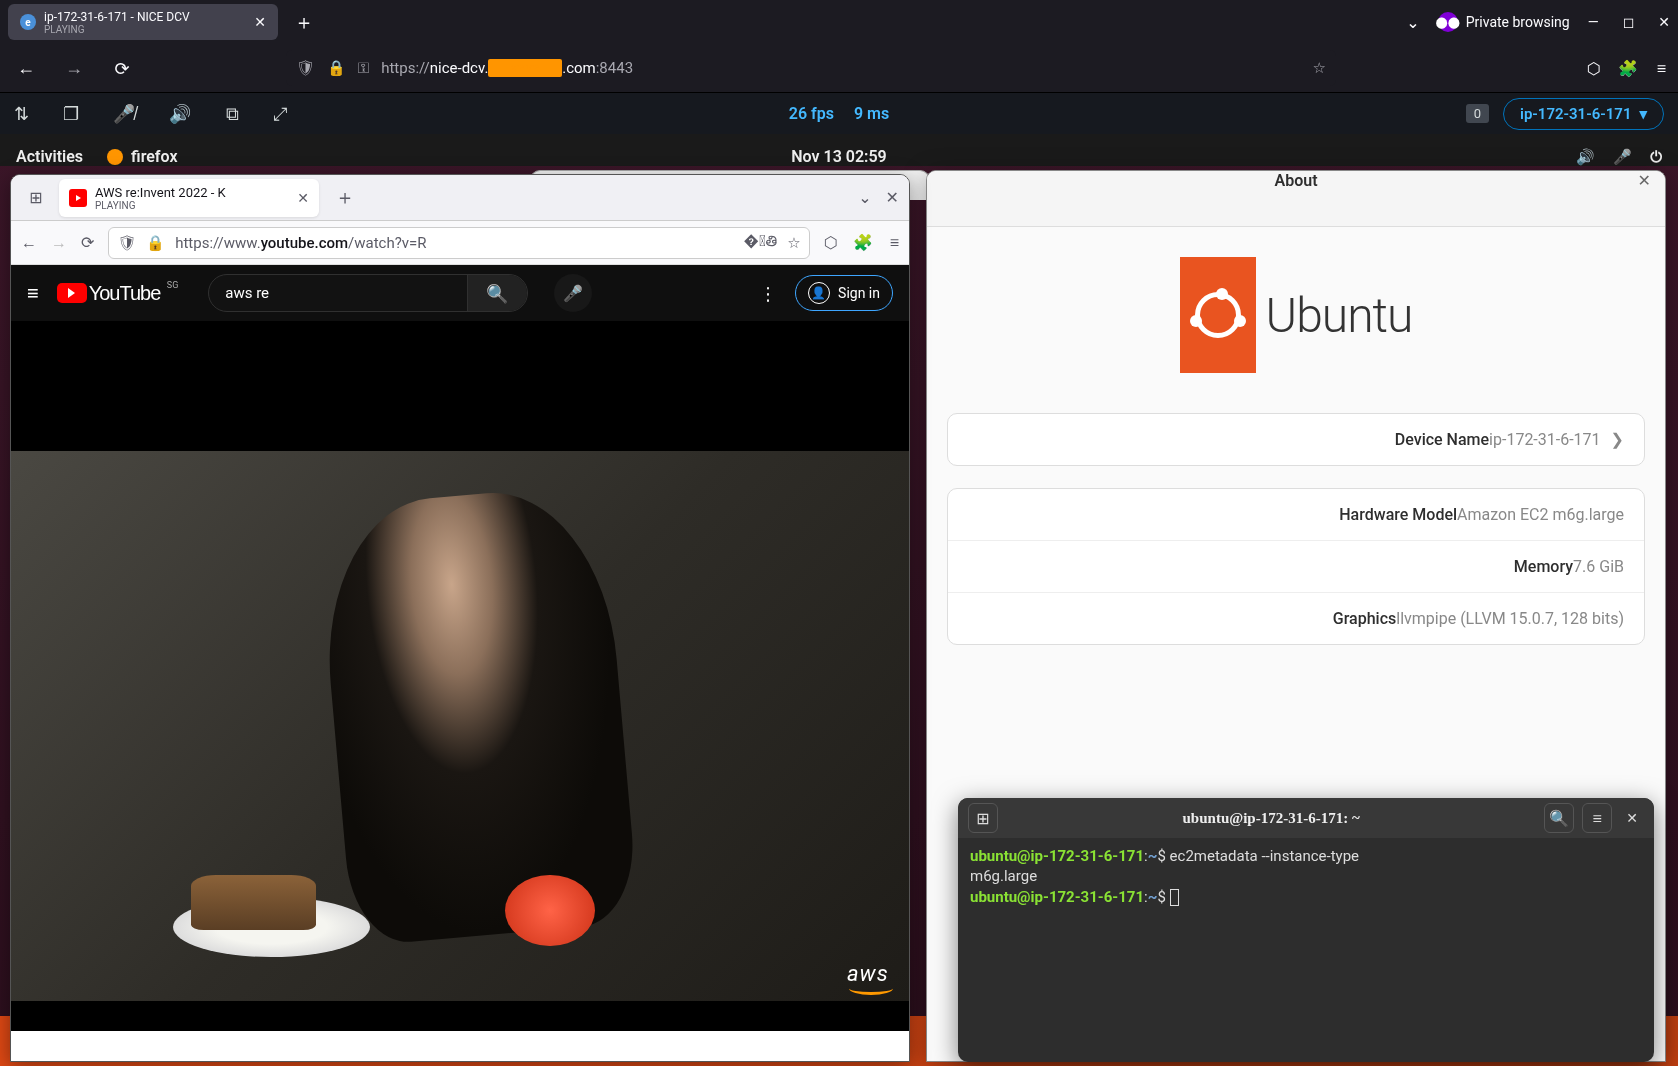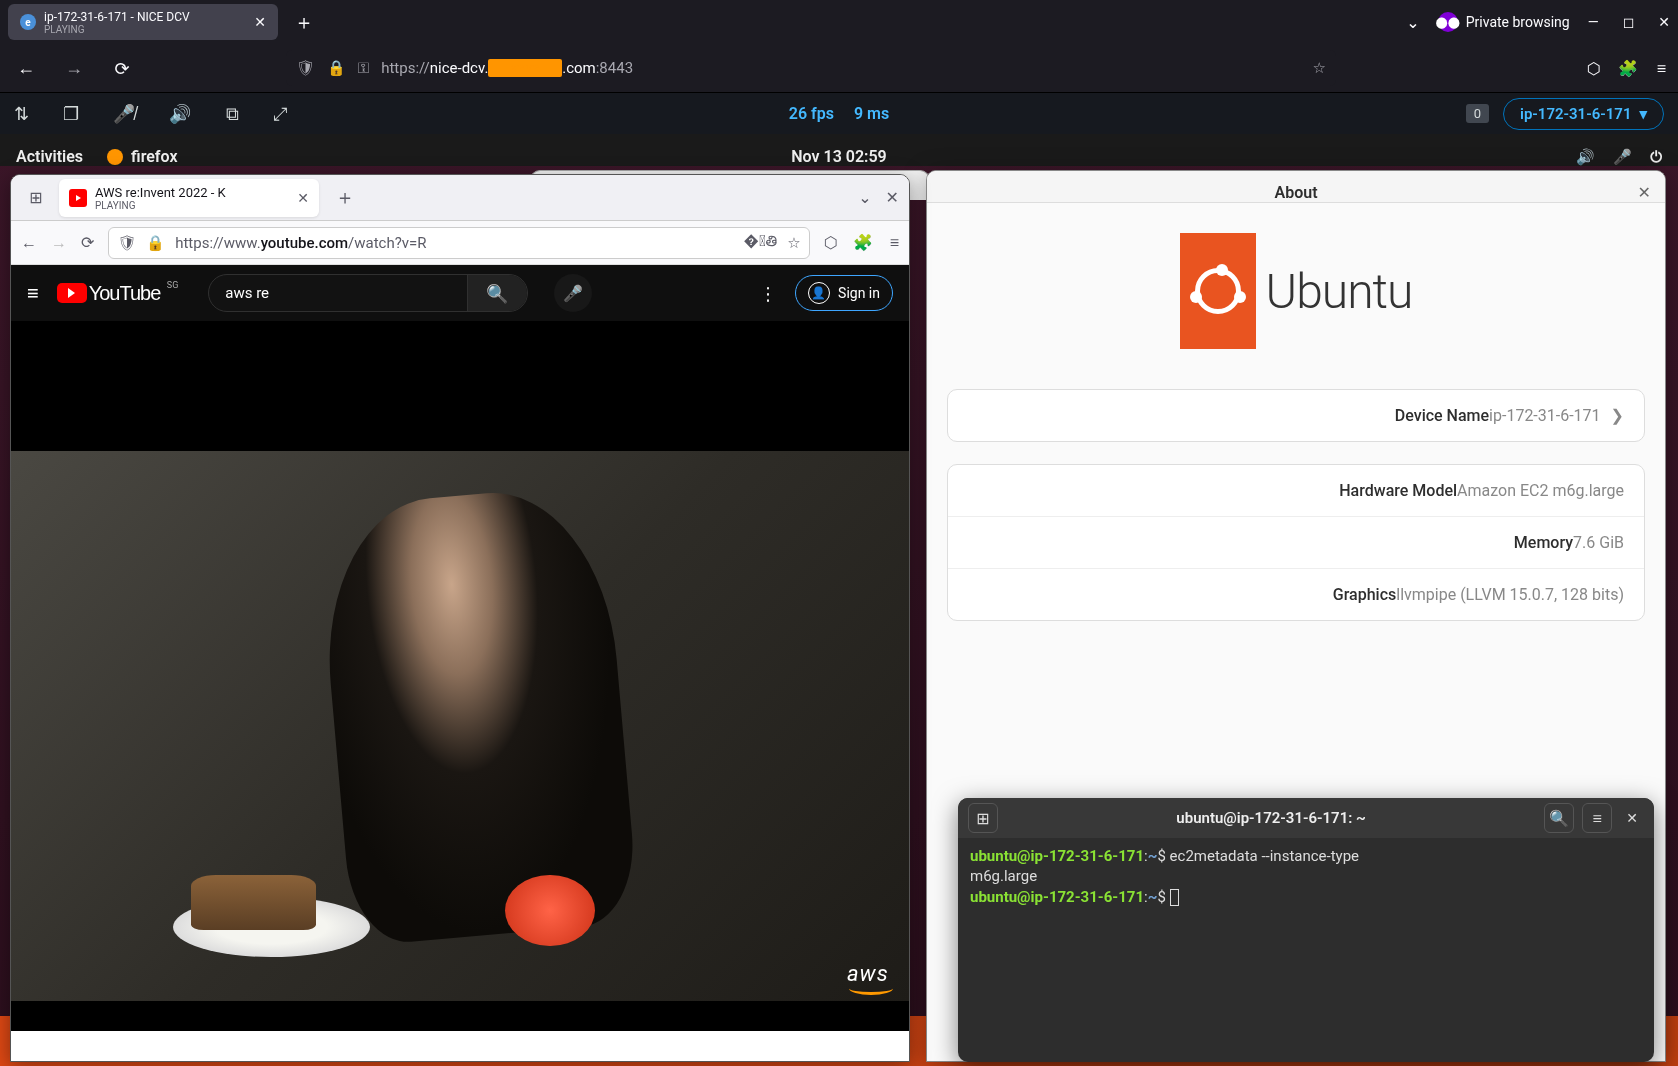--- a/index.html
+++ b/index.html
@@ -92,21 +92,21 @@
 .plate { position:absolute; left:18%; bottom:8%; width:22%; height:11%; background:radial-gradient(ellipse,#f5f5f0 40%,#ddd 70%,#bbb 100%); border-radius:50%;}
 .food { position:absolute; left:20%; bottom:13%; width:14%; height:10%; background:linear-gradient(#8b6239,#5a3e24); border-radius:20% 20% 10% 10%;}
 .tomato { position:absolute; left:55%; bottom:10%; width:10%; height:13%; background:radial-gradient(circle,#ff6347,#cc3015); border-radius:50%;}
 .aws-wm { position:absolute; right:16px; bottom:36px; color:#fff; font-size:22px; font-weight:400; font-style:italic; letter-spacing:1px;}
 .aws-wm::after { content:""; display:block; width:44px; height:10px; border-bottom:3px solid #ff9900; border-radius:0 0 50% 50%; margin-top:-4px; margin-left:2px;}
 .yt-below { height:30px; background:#fff; margin:0 20px; border-radius:12px 12px 0 0;}
 
 
 .about-win { position:absolute; right:12px; top:36px; width:740px; height:calc(100% - 36px - 4px); background:#fafafa; border-radius:10px 10px 0 0; overflow:hidden; box-shadow:0 4px 24px rgba(0,0,0,0.35); border:1px solid #888;}
 .settings-peek { position:absolute; left:530px; top:36px; width:400px; height:30px; background:#f5f5f5; border-radius:10px 10px 0 0; border:1px solid #aaa; border-bottom:none; display:flex; align-items:center; justify-content:center; color:#333; font-size:14px;}
-.about-header { height:32px; display:flex; align-items:flex-end; justify-content:center; border-bottom:1px solid #ddd; position:relative; background:#f5f5f5;}
+.about-header { height:56px; display:flex; align-items:flex-start; justify-content:center; border-bottom:1px solid #ddd; position:relative; background:#f5f5f5;}
 .about-title { font-size:16px; font-weight:600; color:#2e2e2e;}
 .about-close { position:absolute; right:14px; font-size:16px; color:#666; cursor:pointer;}
 .about-body { padding: 30px 20px; display:flex; flex-direction:column; align-items:center;}
 .ubuntu-logo { display:flex; align-items:center; gap:10px; margin-bottom:40px;}
 .ubuntu-mark { width:76px; height:116px; background:#e95420; display:flex; align-items:center; justify-content:center;}
 .ubuntu-circle { width:46px; height:46px; border:5px solid #fff; border-radius:50%; position:relative;}
 .ubuntu-circle::before, .ubuntu-circle::after { content:""; position:absolute; width:12px; height:12px; background:#fff; border-radius:50%;}
 .ubuntu-circle::before { top:-9px; left:16px;}
 .ubuntu-circle::after { bottom:6px; left:-10px;}
 .ubuntu-dot3 { position:absolute; width:12px; height:12px; background:#fff; border-radius:50%; right:-10px; bottom:6px;}
@@ -116,21 +116,21 @@
 .about-row { display:flex; align-items:center; justify-content:flex-end; padding:16px 20px; border-bottom:1px solid #eee; font-size:16px;}
 .about-row:last-child { border-bottom:none;}
 .about-key { color:#2e2e2e; font-weight:500;}
 .about-val { color:#888; display:flex; align-items:center; gap:10px;}
 .chev { color:#888; font-size:16px;}
 
 
 .term-win { position:absolute; right:24px; bottom:4px; width:696px; height:264px; background:#2d2d2d; border-radius:10px; overflow:hidden; box-shadow:0 6px 24px rgba(0,0,0,0.5);}
 .term-header { height:40px; background:#383838; display:flex; align-items:center; padding:0 10px; gap:10px; color:#ddd;}
 .term-btn { width:30px; height:30px; border:1px solid #555; border-radius:6px; display:flex; align-items:center; justify-content:center; font-size:16px; cursor:pointer;}
-.term-title { flex:1; text-align:center; font-size:15px; font-weight:600; color:#eee;}
+.term-title { flex:1; text-align:center; font-size:15px; font-weight:600; color:#eee;font-family:Liberation Serif, serif;}
 .term-right { display:flex; gap:8px; align-items:center;}
 .term-close { font-size:14px; cursor:pointer; padding:0 6px;}
 .term-body { padding:8px 12px; font-family: "DejaVu Sans Mono", Menlo, monospace; font-size:15px; line-height:1.35; color:#ddd;}
 .t-green { color:#8ae234; font-weight:bold;}
 .t-blue { color:#729fcf; font-weight:bold;}
 .cursor { display:inline-block; width:9px; height:17px; border:1px solid #ddd; vertical-align:middle;}
 </style>
 </head>
 <body>
 

